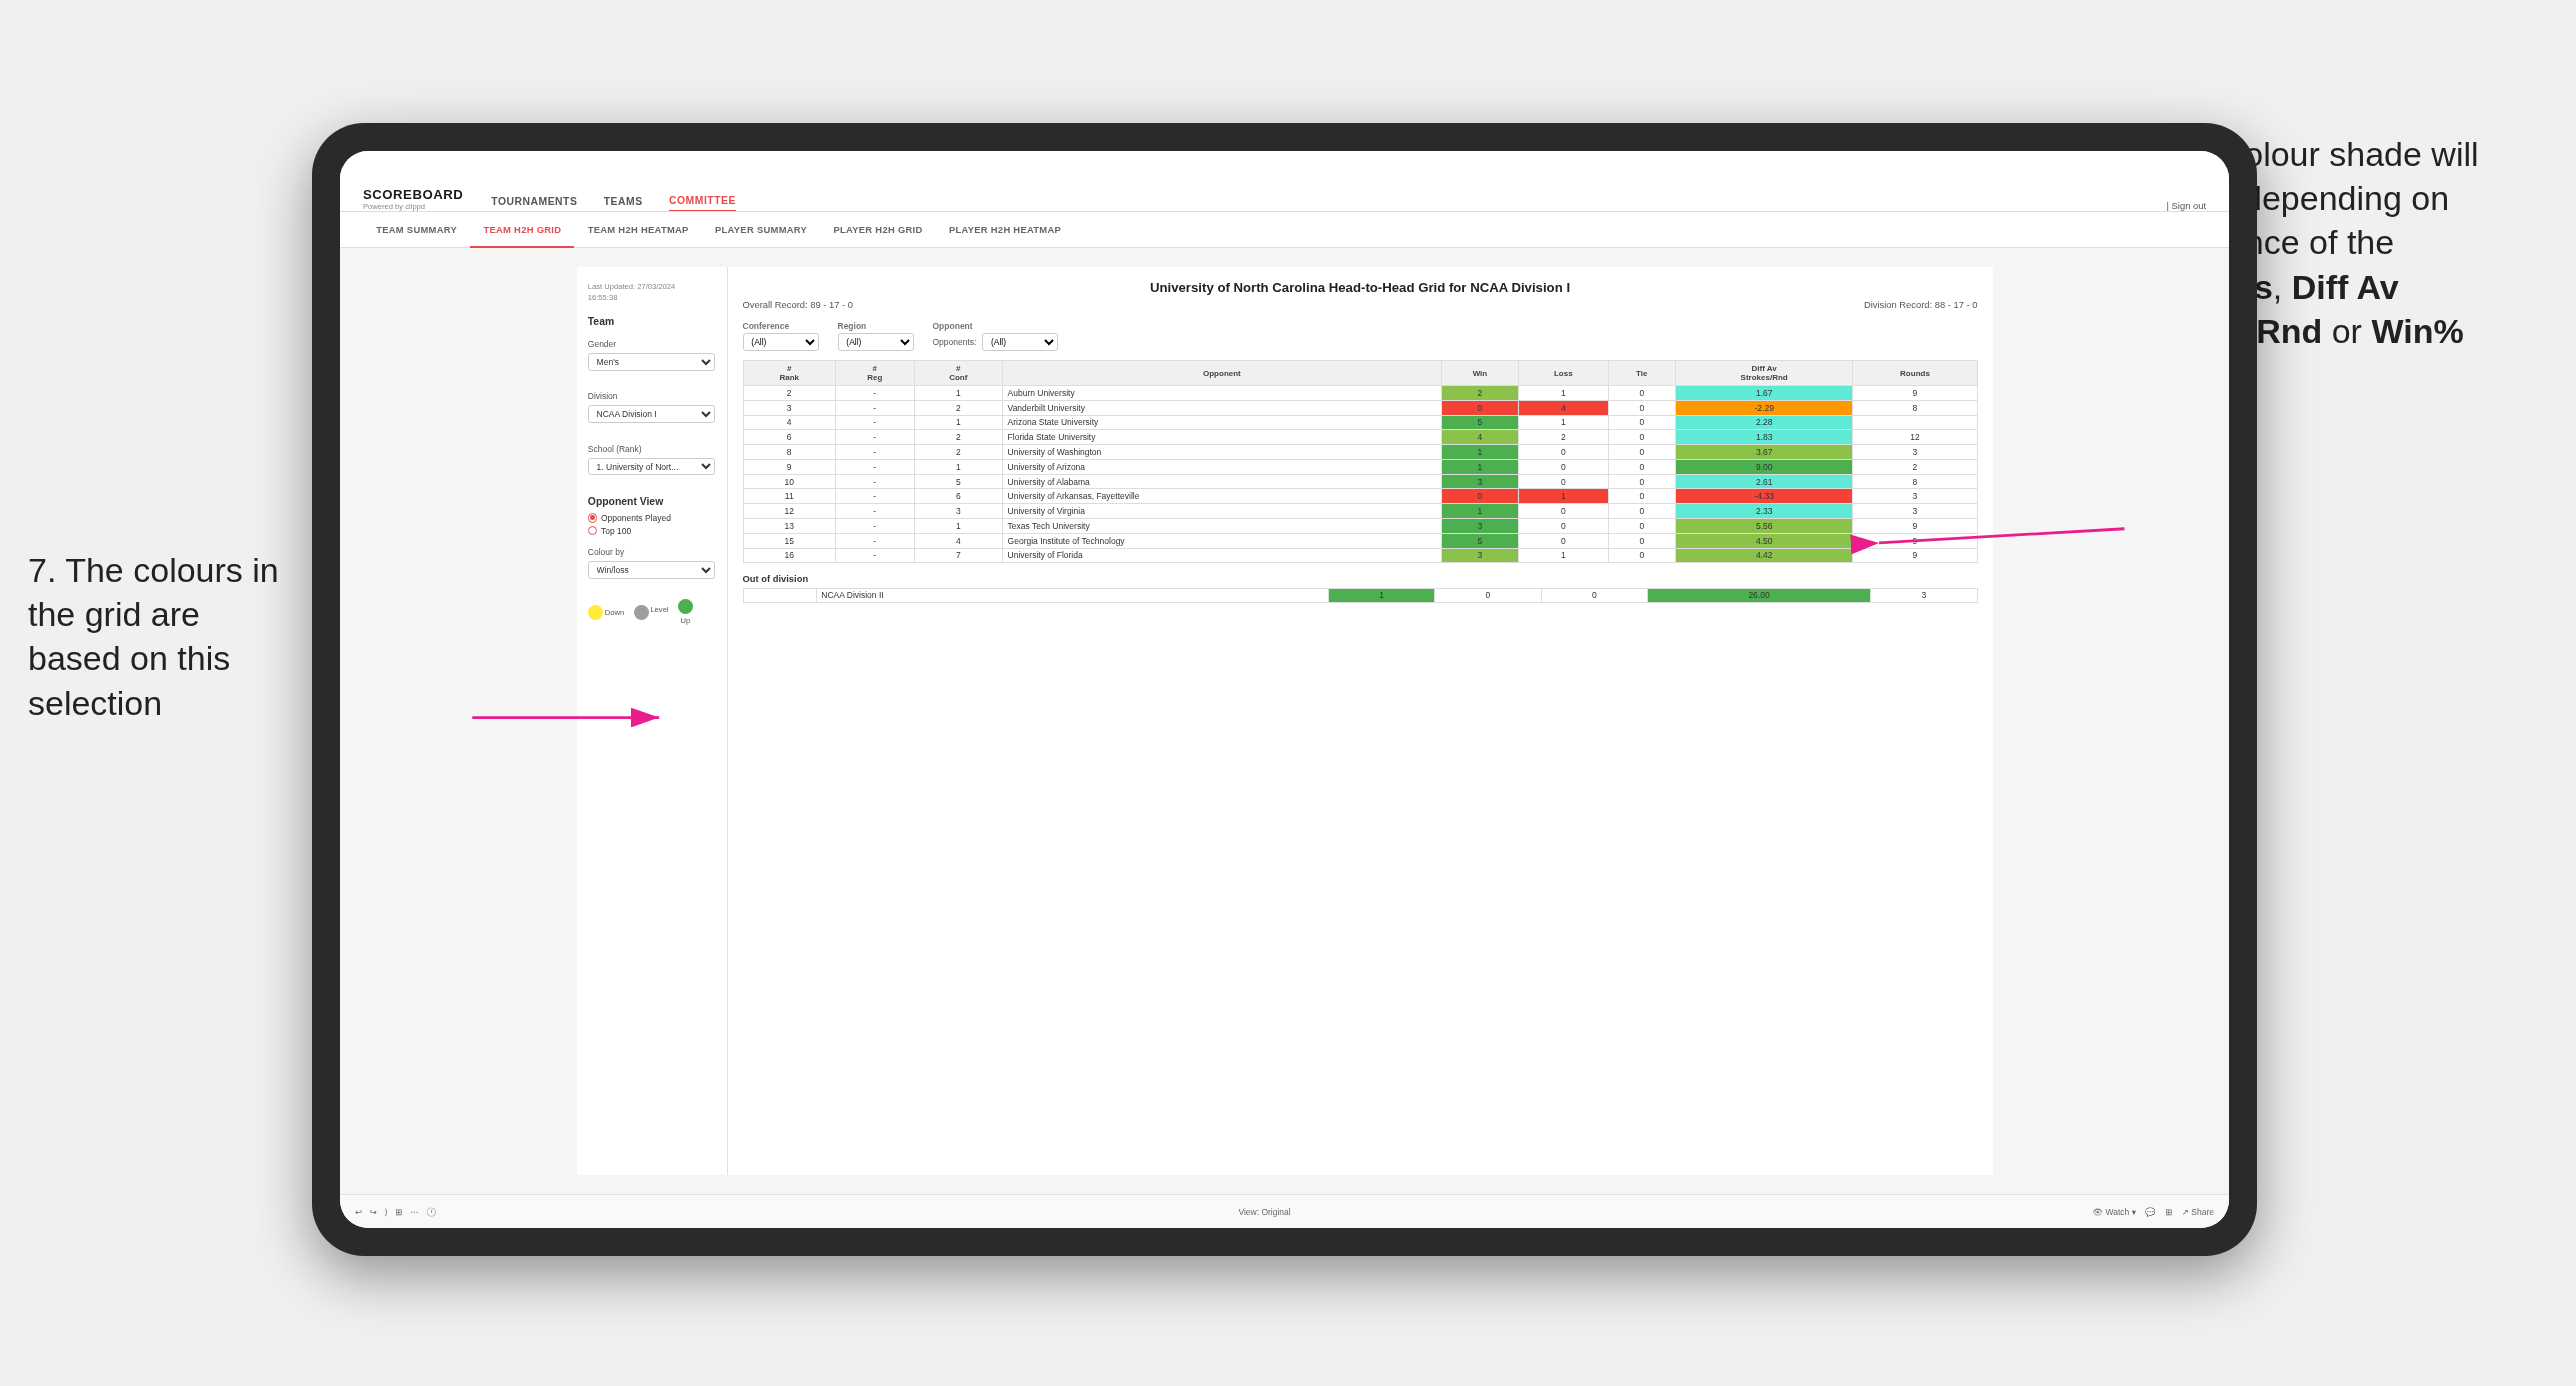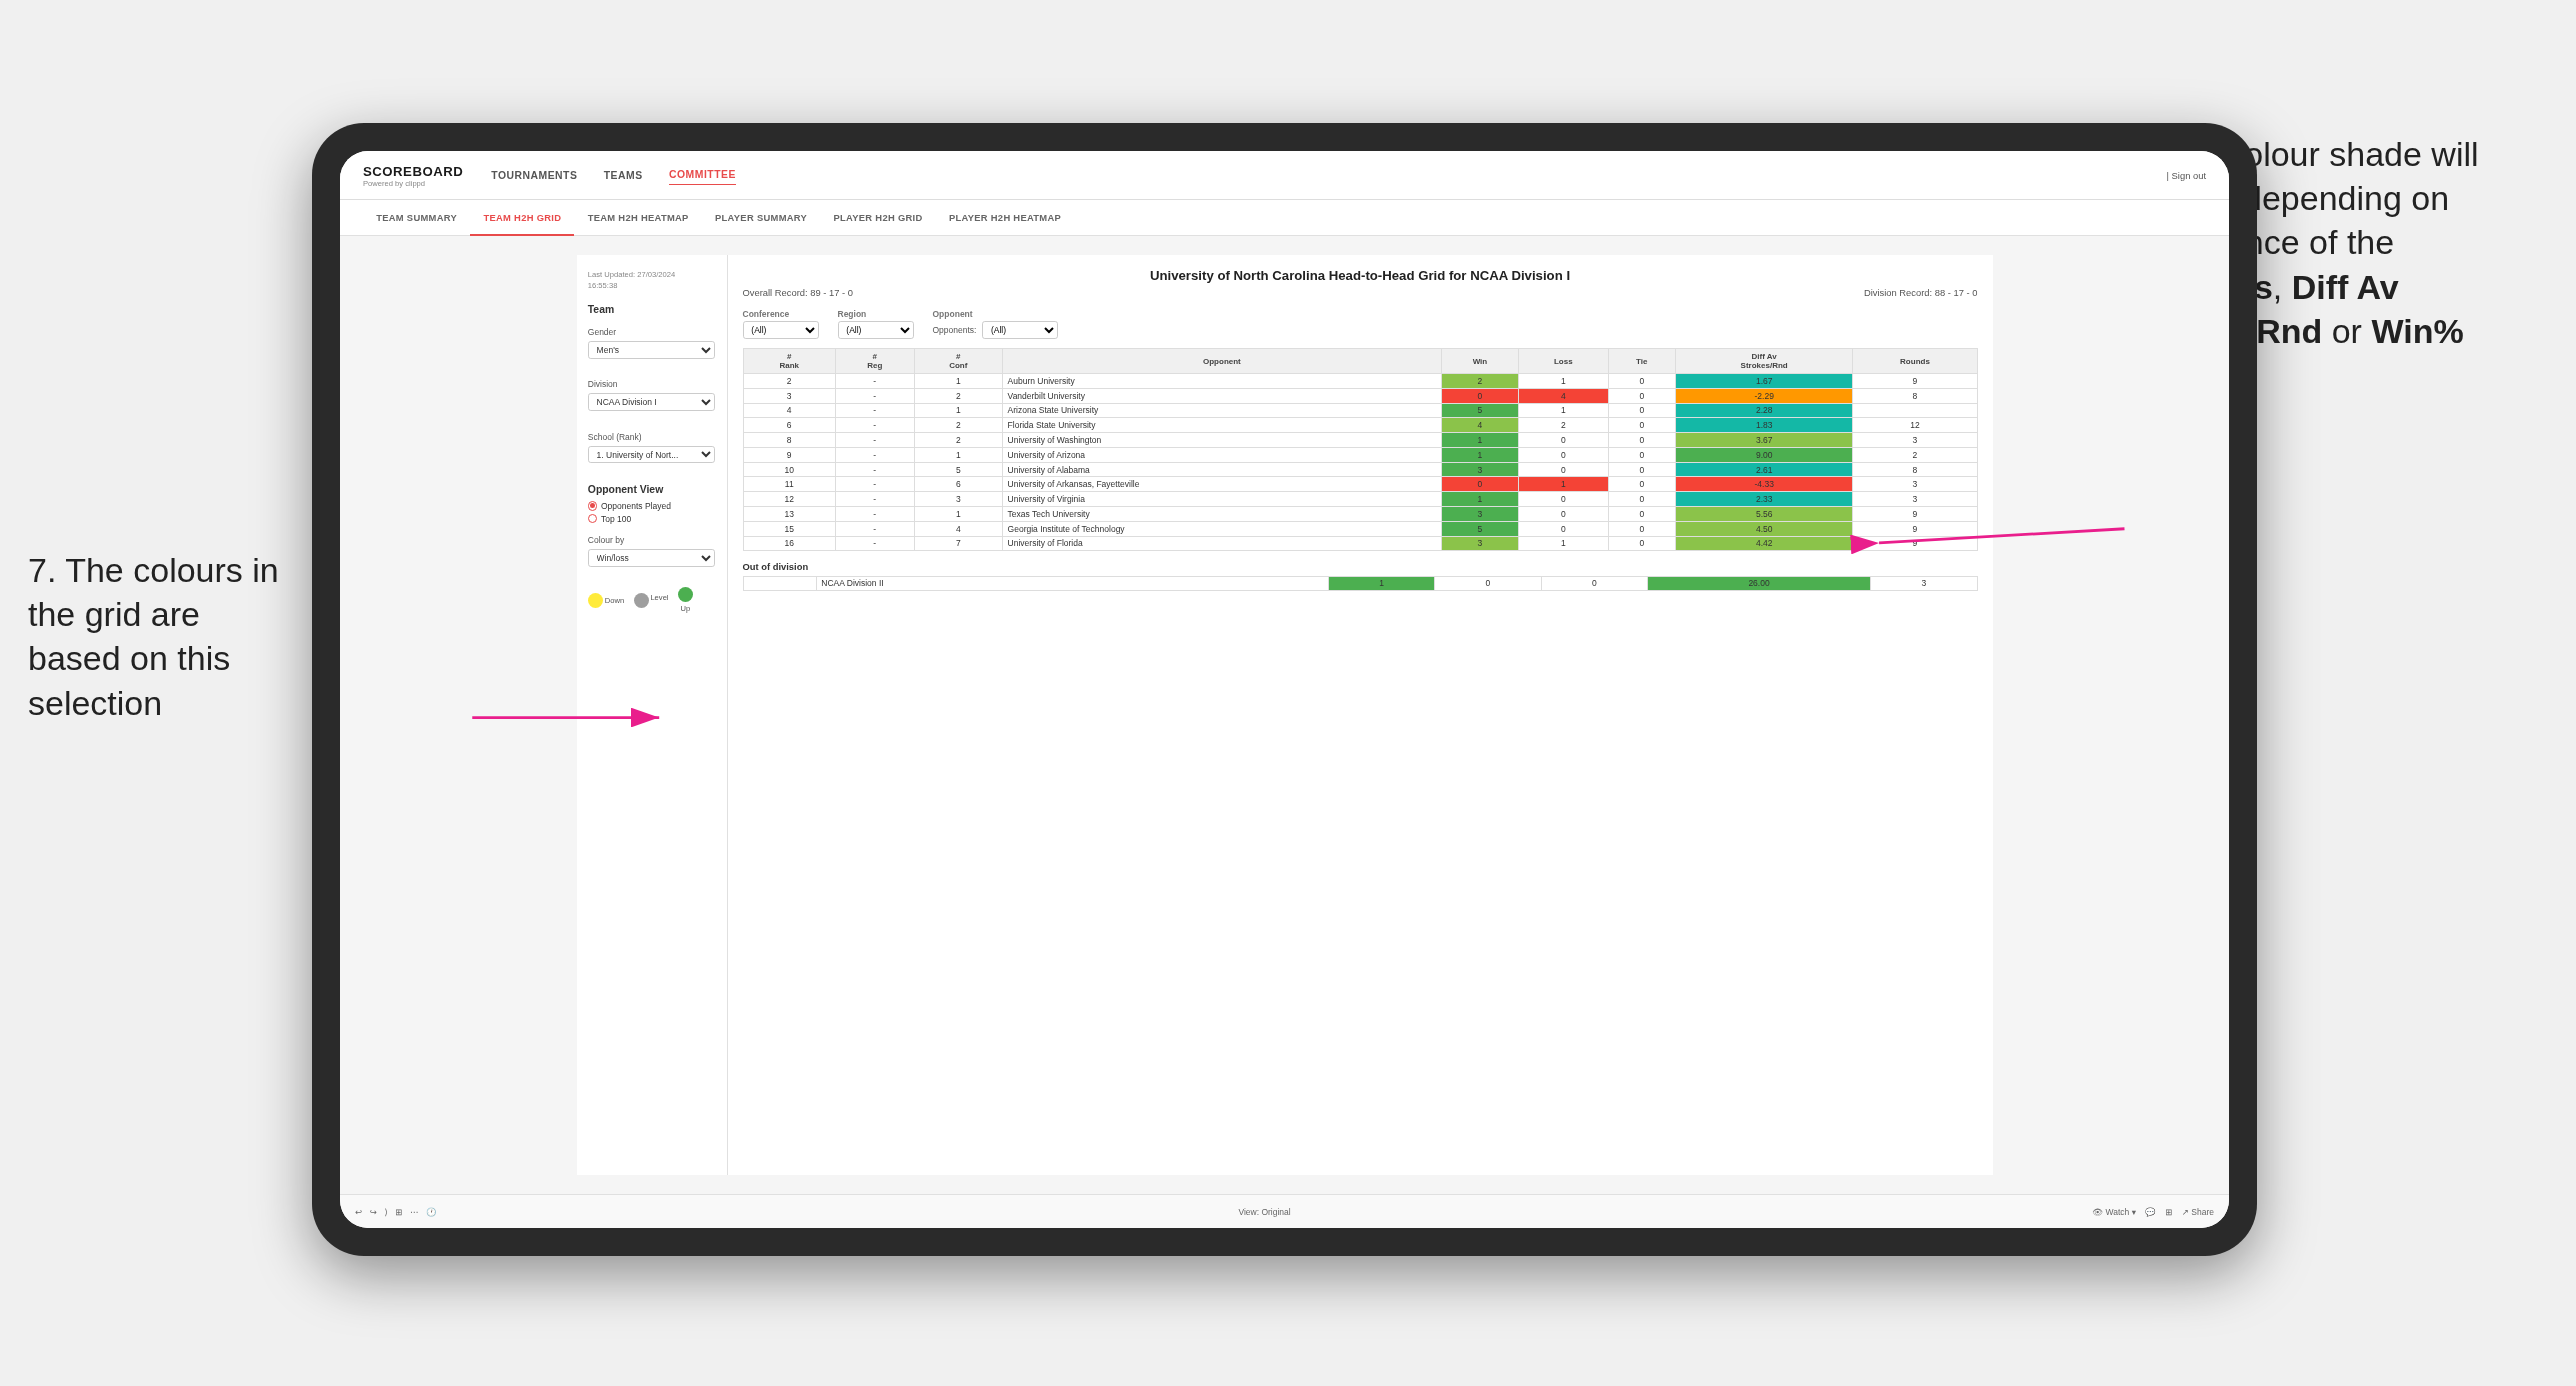--- a/index.html
+++ b/index.html
@@ -57,25 +57,25 @@
       background: #fff;
       border-radius: 28px;
       overflow: hidden;
       display: flex;
       flex-direction: column;
     }
 
     
     .top-nav {
       display: flex;
-      align-items: center;
+      align-items: flex-end;
       background: #fff;
       border-bottom: 0.9px solid #ddd;
       padding: 0 23px;
-      height: 49px;
+      height: 61px;
       flex-shrink: 0;
     }
     .logo-area {
       display: flex;
       align-items: center;
       margin-right: 28px;
     }
     .logo-text {
       font-size: 13.2px;
       font-weight: 800;
@@ -322,21 +322,21 @@
       padding: 1.9px 4.7px;
       text-align: center;
       color: #333;
       font-size: 8.5px;
     }
     .data-table td.name-cell {
       text-align: left;
     }
     .cell-green-dark { background: #4caf50; color: #fff; }
     .cell-green { background: #8bc34a; color: #fff; }
-    .cell-green-light { background: #14b8a6; color: #333; }
+    .cell-green-light { background: #5eead4; color: #333; }
     .cell-yellow { background: #ffeb3b; color: #333; }
     .cell-orange { background: #ff9800; color: #fff; }
     .cell-red { background: #f44336; color: #fff; }
 
     
     .out-of-division-label {
       font-size: 9.4px;
       font-weight: 600;
       color: #333;
       margin-top: 9.4px;

